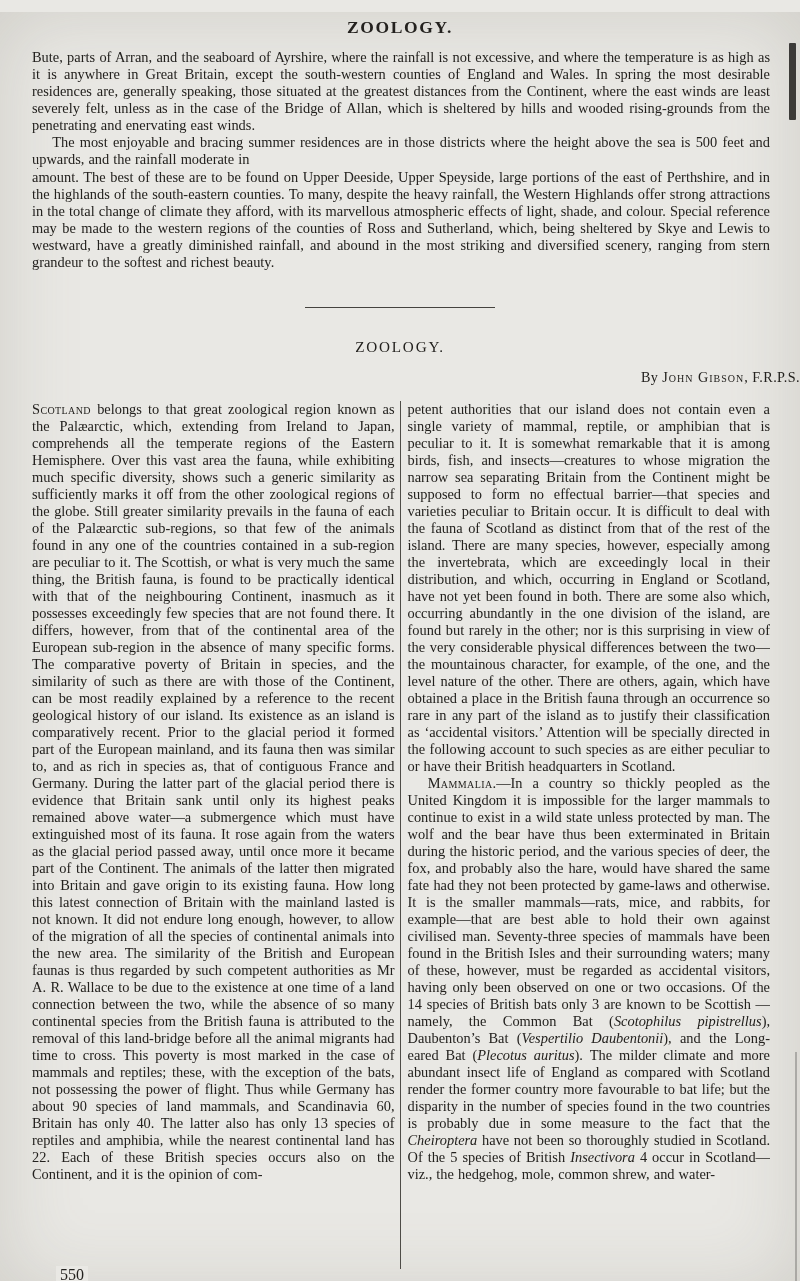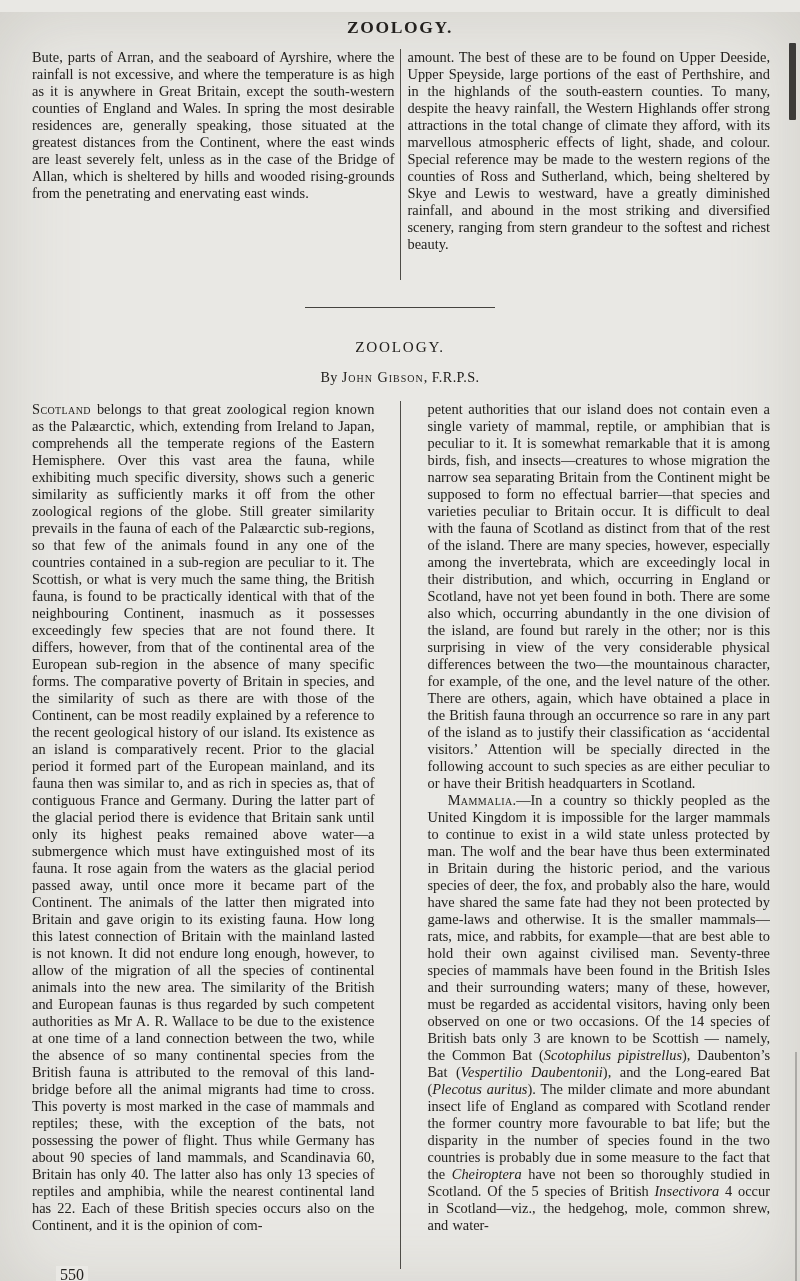--- a/index.html
+++ b/index.html
@@ -21,22 +21,22 @@
   .doc-title {
     position: absolute; top: 5px; left: 0; right: 0;
     text-align: center;
     font-size: 17.5px; font-weight: bold; letter-spacing: 1.6px;
   }
   .columns {
     position: absolute; left: 32px; right: 30px;
     display: flex; align-items: stretch;
     overflow: hidden;
   }
-  .top-columns { top: 37px; height: 231px; }
-  .main-columns { top: 389px; height: 868px; gap: 20px; }
+  .top-columns { top: 37px; height: 231px; flex-direction: column; }
+  .main-columns { top: 389px; height: 868px; }
   .col { flex: 1 1 0; min-width: 0; }
   .col-rule {
     width: 1px; background: #4e4c47; flex: 0 0 1px;
     margin-left: 5px; margin-right: 7px;
   }
   .para {
     margin: 0;
     font-size: 14.4px; line-height: 17px;
     text-align: justify;
     word-spacing: 0.5px;
@@ -48,21 +48,21 @@
     position: absolute; top: 295px; left: 305px;
     width: 190px; height: 1px; background: #45433f;
   }
   .section-heading {
     position: absolute; top: 326px; left: 0; right: 0;
     text-align: center;
     font-size: 15.2px; letter-spacing: 1.8px; font-weight: normal;
   }
   .byline {
     position: absolute; top: 357px; left: 0; right: 0;
-    text-align: center; font-size: 14.2px; letter-spacing: 0.4px;
+    text-align: right; font-size: 14.2px; letter-spacing: 0.4px;
   }
   .byline .sc { letter-spacing: 1px; }
   .page-number {
     position: absolute; top: 1254px; left: 56px;
     font-size: 16px; background: #e9e8e4; padding: 0 4px;
   }
   .artifact-bar {
     position: absolute; top: 31px; right: 4px;
     width: 7px; height: 77px; background: #2e2d2a;
     border-radius: 1px; opacity: 0.92;
@@ -75,20 +75,21 @@
 </head>
 <body>
 
 <div class="sheet">
 
   <div class="doc-title">ZOOLOGY.</div>
 
   <div class="columns top-columns">
     <div class="col">
         <p class="para"><span>Bute, parts of Arran, and the seaboard of Ayrshire, where the rainfall is not excessive, and where the temperature is as high as it is anywhere in Great Britain, except the south-western counties of England and Wales.  In spring the most desirable residences are, generally speaking, those situated at the greatest distances from the Continent, where the east winds are least severely felt, unless as in the case of the Bridge of Allan, which is sheltered by hills and wooded rising-grounds from the penetrating and enervating east winds.</span></p>
+        <p class="para indent"><span>The most enjoyable and bracing summer residences are in those districts where the height above the sea is 500 feet and upwards, and the rainfall moderate in</span></p>
       </div>
     <div class="col-rule"></div>
     <div class="col">
         <p class="para"><span>amount.  The best of these are to be found on Upper Deeside, Upper Speyside, large portions of the east of Perthshire, and in the highlands of the south-eastern counties.  To many, despite the heavy rainfall, the Western Highlands offer strong attractions in the total change of climate they afford, with its marvellous atmospheric effects of light, shade, and colour.  Special reference may be made to the western regions of the counties of Ross and Sutherland, which, being sheltered by Skye and Lewis to westward, have a greatly diminished rainfall, and abound in the most striking and diversified scenery, ranging from stern grandeur to the softest and richest beauty.</span></p>
       </div>
   </div>
 
   <div class="mid-rule"></div>
 
   <div class="section-heading">ZOOLOGY.</div>

